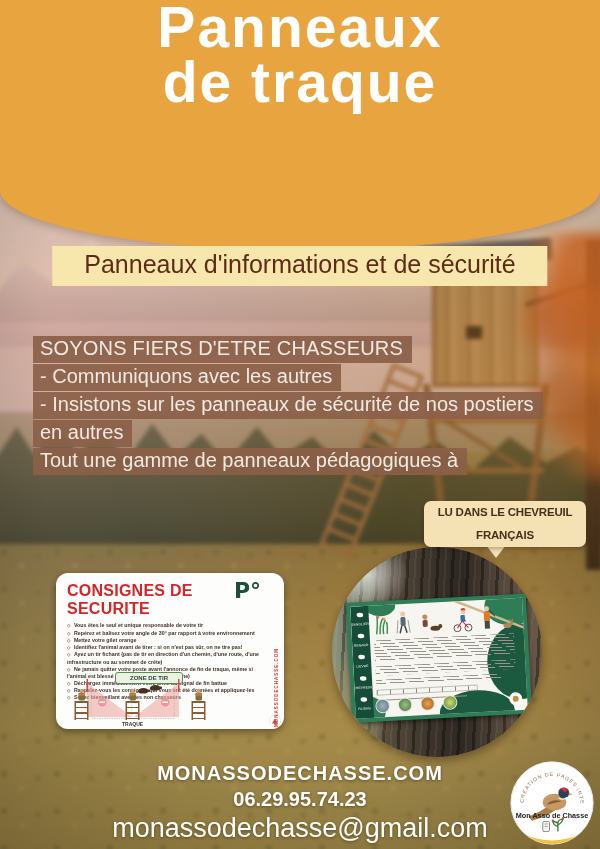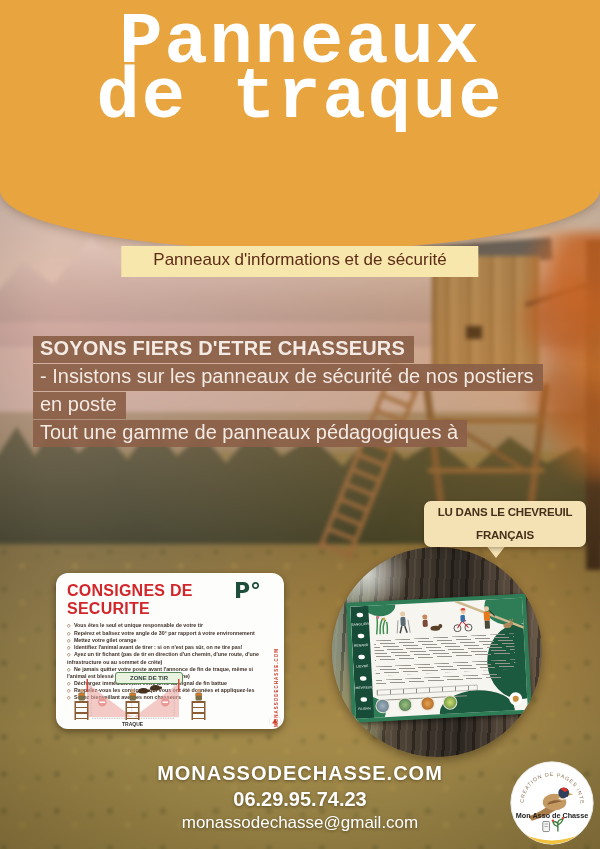--- a/index.html
+++ b/index.html
@@ -58,36 +58,36 @@
       radial-gradient(circle at 85% 45%,rgba(205,110,40,.8) 0 15%,transparent 32%),
       radial-gradient(circle at 60% 65%,rgba(150,70,25,.7) 0 12%,transparent 28%),
       radial-gradient(circle at 85% 78%,rgba(185,95,35,.75) 0 13%,transparent 30%);}
   .vignette{position:absolute;inset:0;background:radial-gradient(ellipse at 50% 45%,transparent 60%,rgba(40,25,10,.25) 100%);}
 
   
   .header{position:absolute;left:0;top:0;width:600px;height:250px;z-index:8;
     background:var(--header-orange,#E8A43E);
     border-radius:0 0 50% 50% / 0 0 60px 60px;
     text-align:center;box-shadow:0 3px 8px rgba(60,30,0,.25);}
-  .title{margin:0;padding-top:16px;font-family:Liberation Mono, monospace;font-weight:900;
-    color:#fff;font-size:72px;line-height:55px;letter-spacing:2px;}
+  .title{margin:0;padding-top:0;font-family:Liberation Sans, sans-serif;font-weight:900;
+    color:#fff;font-size:57px;line-height:55px;letter-spacing:2px;}
   .quote{margin-top:12px;font-family:"DejaVu Serif",serif;font-weight:900;
     color:var(--quote-brown,#6B3A20);font-size:30px;line-height:36px;}
 
   
   .banner{position:absolute;top:246px;left:50%;transform:translateX(-50%);z-index:8;
     background:var(--banner-bg,#F8E7AD);color:var(--banner-text,#5C2C17);
-    font-size:17px;font-weight:500;padding:4px 32px 7px;white-space:nowrap;}
+    font-size:25px;font-weight:500;padding:4px 32px 7px;white-space:nowrap;}
 
   
   .pitch{position:absolute;left:33px;top:336px;z-index:7;}
   .pitch .line{margin-bottom:1px;}
   .pitch .hl{display:inline-block;background:rgba(139,95,72,.92);color:#f3eae3;
     font-size:20px;line-height:23px;padding:1px 9px 3px 7px;}
-  .pitch .heading .hl{font-weight:700;letter-spacing:.2px;}
+  .pitch .heading .hl{font-weight:400;letter-spacing:.2px;}
 
   
   .badge{position:absolute;left:424px;top:501px;width:162px;z-index:7;
     background:var(--badge-bg,#F4E2B5);color:var(--badge-text,#46301A);
     border-radius:7px;text-align:center;font-weight:700;font-size:11.5px;
     line-height:23px;letter-spacing:-.2px;box-shadow:0 2px 4px rgba(40,20,0,.3);}
   .badge-tail{position:absolute;left:468px;top:522px;width:56px;height:36px;z-index:6;
     background:var(--badge-bg,#F4E2B5);clip-path:polygon(0 0,100% 0,50% 100%);}
 
   
@@ -178,21 +178,21 @@
   .mc1{background:radial-gradient(#9fb3bd,#5c7282);} .mc2{background:radial-gradient(#9ec27e,#42714a);}
   .mc3{background:radial-gradient(#e8a24e,#9c5a22);} .mc4{background:radial-gradient(#cfe070,#55803a);}
   .mini-stamp{position:absolute;right:10px;bottom:10px;width:26px;height:26px;border-radius:50%;background:#fff;z-index:4;}
   .mini-stamp::after{content:"";position:absolute;left:7px;top:7px;width:12px;height:12px;border-radius:50%;background:#c8903c;}
 
   
   .footer{position:absolute;left:0;right:0;top:762px;z-index:8;text-align:center;color:#fff;
     text-shadow:0 1px 3px rgba(40,30,5,.5);}
   .f-web{font-size:20px;font-weight:700;letter-spacing:1px;}
   .f-phone{font-size:20px;font-weight:700;margin-top:3px;}
-  .f-mail{font-size:17px;font-weight:500;margin-top:2px;}
+  .f-mail{font-size:27px;font-weight:500;margin-top:2px;}
 
   
   .logo{position:absolute;right:6px;bottom:4px;width:84px;height:84px;z-index:9;}
 </style>
 </head>
 <body>
 
 <div class="poster">
 
   <div class="bg">
@@ -227,22 +227,23 @@
     <h1 class="title">
       <span>Panneaux</span><br>
       <span>de traque</span>
     </h1>
   </header>
 
   <div class="banner">Panneaux d'informations et de sécurité</div>
 
   <section class="pitch">
     <div class="line heading"><span class="hl">SOYONS FIERS D'ETRE CHASSEURS</span></div>
+    <div class="line"><span class="hl">- Communiquons avec les autres</span></div>
     <div class="line"><span class="hl">- Insistons sur les panneaux de sécurité de nos postiers</span></div>
-    <div class="line"><span class="hl">en poste</span></div>
+    <div class="line"><span class="hl">en autres</span></div>
     <div class="line"><span class="hl">Tout une gamme de panneaux pédagogiques à</span></div>
   </section>
 
   <div class="badge-tail"></div>
   <div class="badge">LU DANS LE CHEVREUIL FRANÇAIS</div>
 
   <div class="sign-wrap">
     <div class="sign">
       <div class="sign-title-row">
         <span class="sign-title">CONSIGNES DE SECURITE</span>

